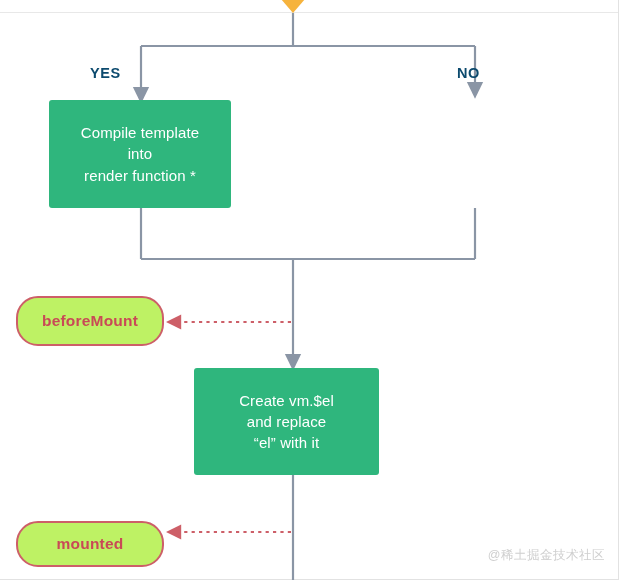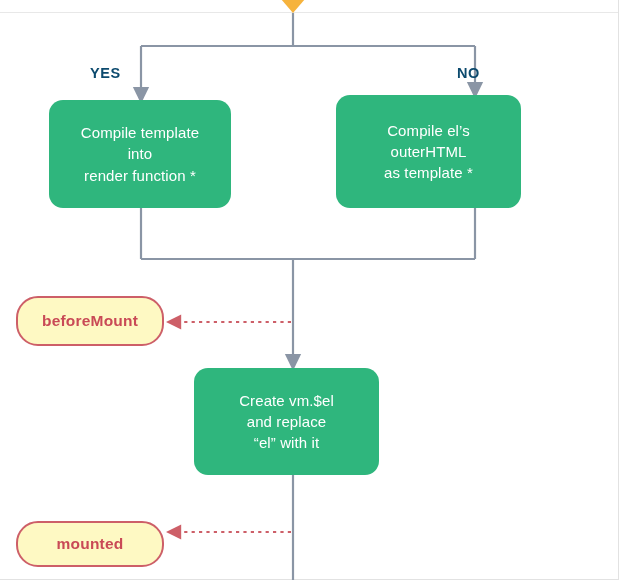--- a/index.html
+++ b/index.html
@@ -41,41 +41,41 @@
     left: 0; top: 0;
     width: 619px; height: 580px;
     pointer-events: none;
   }
 
   
   .proc {
     position: absolute;
     box-sizing: border-box;
     background: #2fb67d;
-    border-radius: 14px;
+    border-radius: 3px;
     color: #ffffff;
     display: flex;
     align-items: center;
     justify-content: center;
     text-align: center;
     line-height: 1.42;
     font-size: 15px;
     letter-spacing: .1px;
     white-space: pre-line;
     padding: 4px 8px;
   }
   #proc-compile-template { left: 49px;  top: 100px; width: 182px; height: 108px; }
   #proc-compile-outerhtml { left: 336px; top: 95px;  width: 185px; height: 113px; }
   #proc-create-vm-el     { left: 194px; top: 368px; width: 185px; height: 107px; }
 
   
   .hook {
     position: absolute;
     box-sizing: border-box;
-    background: #fef9c3;
+    background: #bef264;
     border: 2px solid #cd5f68;
     border-radius: 22px;
     color: #c94a56;
     font-weight: bold;
     font-size: 15.5px;
     display: flex;
     align-items: center;
     justify-content: center;
     letter-spacing: .2px;
   }
@@ -151,26 +151,24 @@
   </svg>
 
   <div class="branch-label" id="label-yes">YES</div>
 
   <div class="branch-label" id="label-no">NO</div>
 
   <div class="proc" id="proc-compile-template">Compile template
 into
 render function *</div>
 
-  <div class="proc" id="proc-compile-outerhtml">Compile el’s
-outerHTML
-as template *</div>
 
   <div class="proc" id="proc-create-vm-el">Create vm.$el
 and replace
 “el” with it</div>
 
   <div class="hook" id="hook-beforemount">beforeMount</div>
 
   <div class="hook" id="hook-mounted">mounted</div>
 
+  <div id="watermark">@稀土掘金技术社区</div>
 
 </div>
 
 </body></html>

